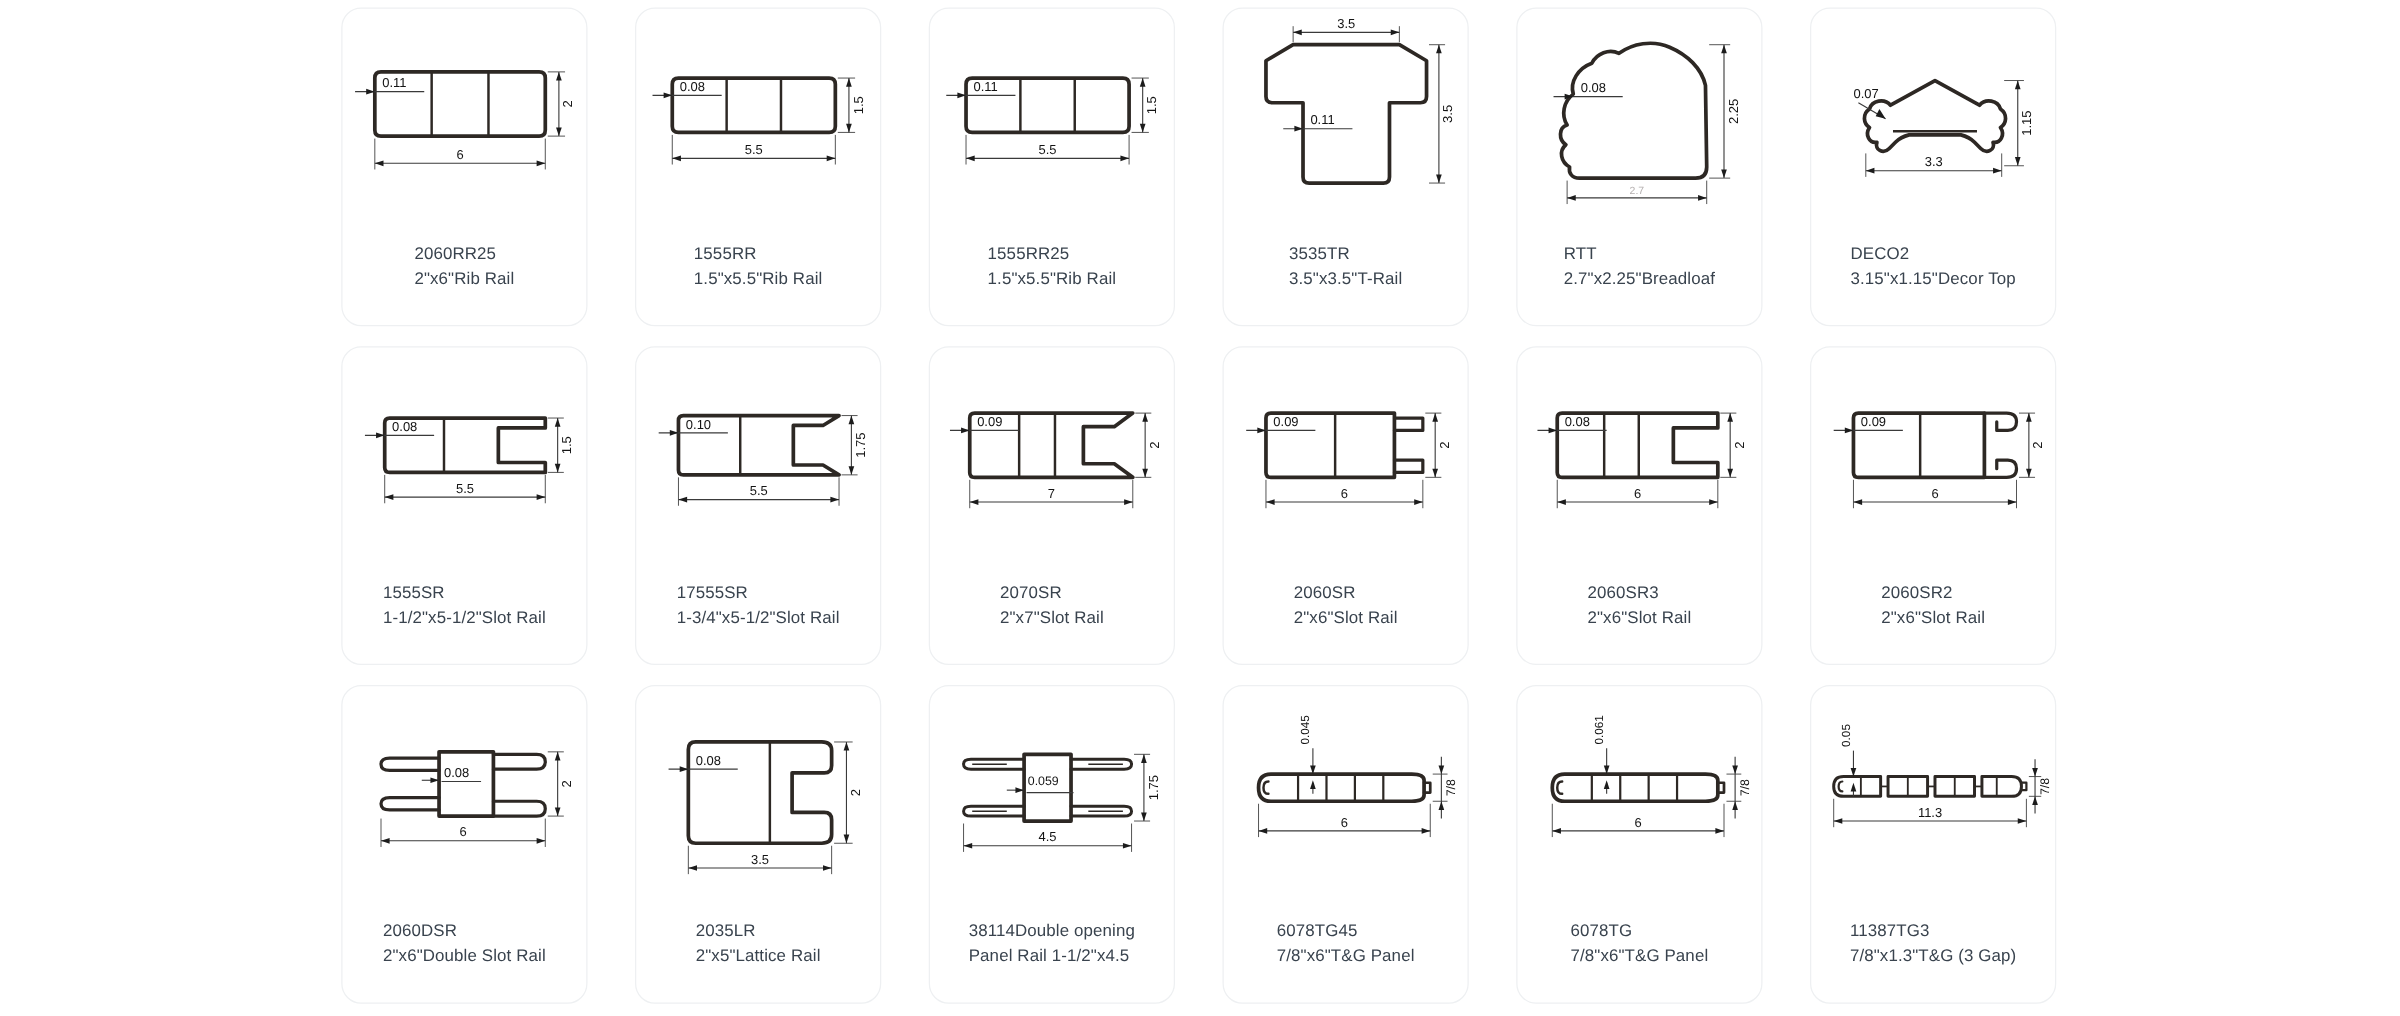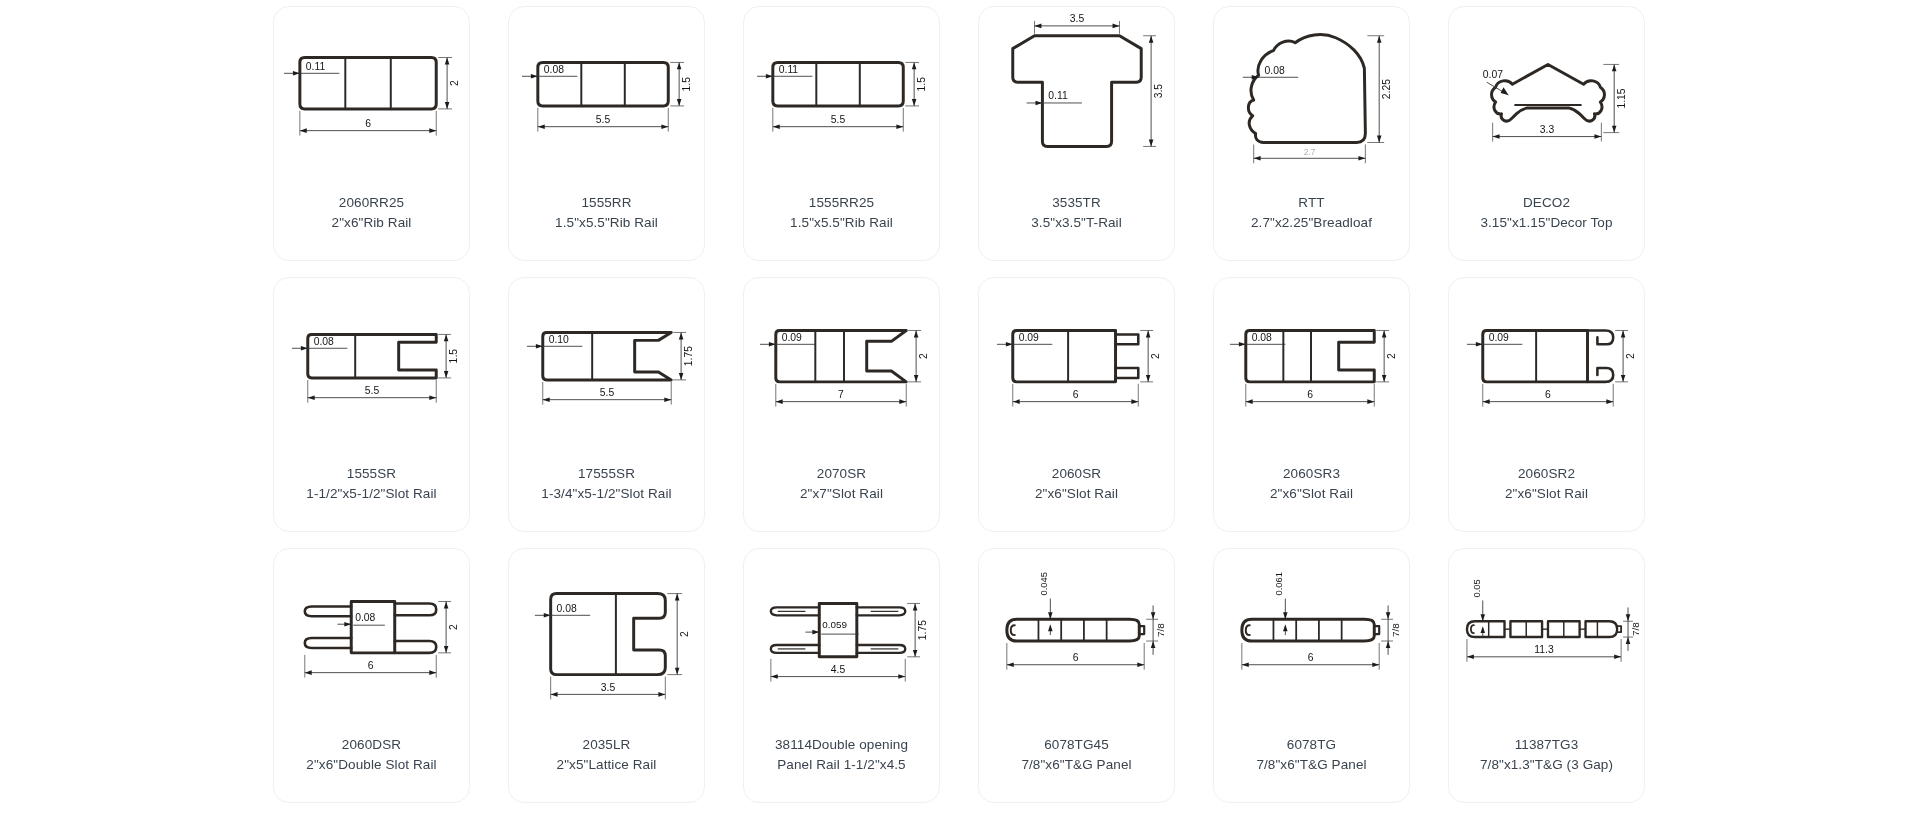--- a/index.html
+++ b/index.html
@@ -2,21 +2,21 @@
 <html><head>
 <meta charset="utf-8">
 <style>
   html,body{margin:0;padding:0;background:#ffffff;width:1920px;height:813px;overflow:hidden;
     font-family:"Liberation Sans","DejaVu Sans",sans-serif;}
   .grid{position:absolute;left:273px;top:6px;display:grid;
     grid-template-columns:repeat(6,197px);grid-auto-rows:255px;column-gap:38px;row-gap:16px;}
   .card{background:#fff;border:1px solid #eef0f2;border-radius:16px;box-sizing:border-box;
     display:flex;flex-direction:column;align-items:center;}
   .drawing{height:186px;width:100%;display:flex;align-items:center;justify-content:center;}
-  .label{text-align:center;color:#39434e;font-size:13.5px;line-height:20px;letter-spacing:.1px;}
+  .label{color:#39434e;font-size:13.5px;line-height:20px;letter-spacing:.1px;}
   svg{overflow:visible;display:block;}
   svg text{font-family:"Liberation Sans","DejaVu Sans",sans-serif;}
 </style>
 </head>
 <body>
 
 <div class="grid">
   <div class="card">
     <div class="drawing">
         <svg viewBox="0 0 190 170" width="188" height="168">

